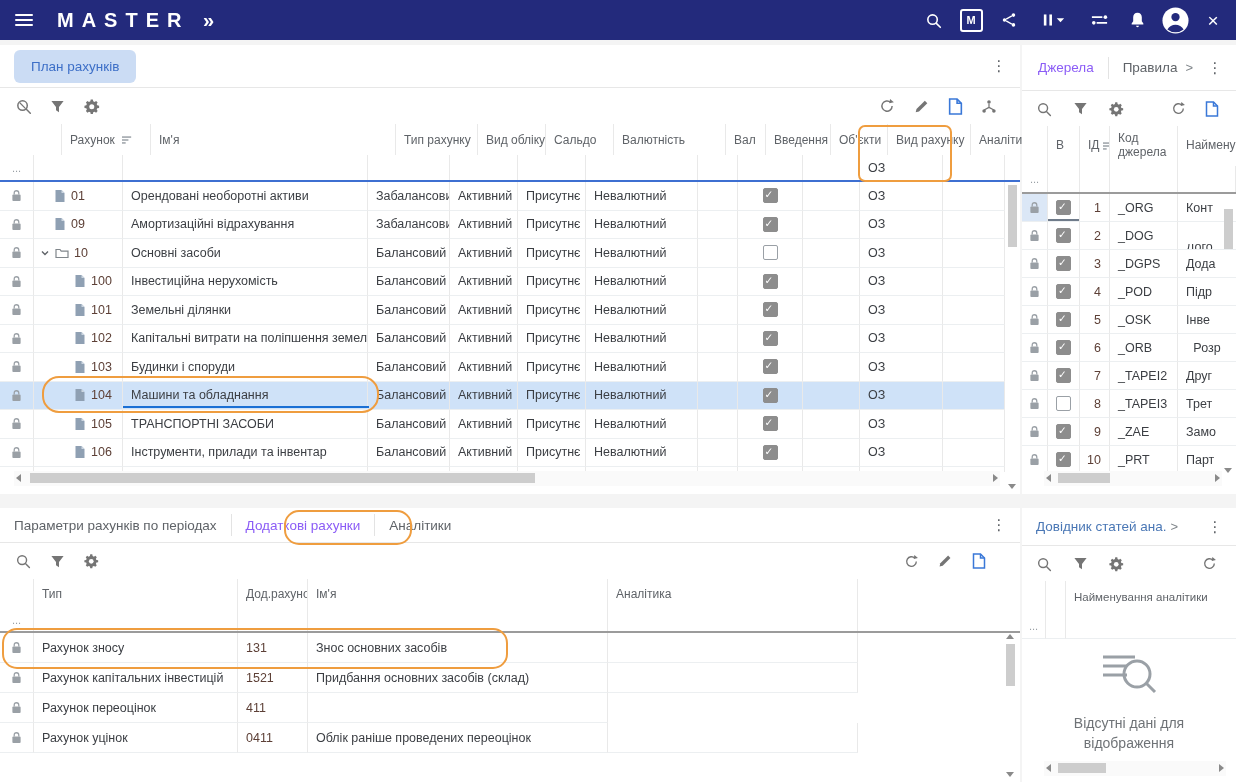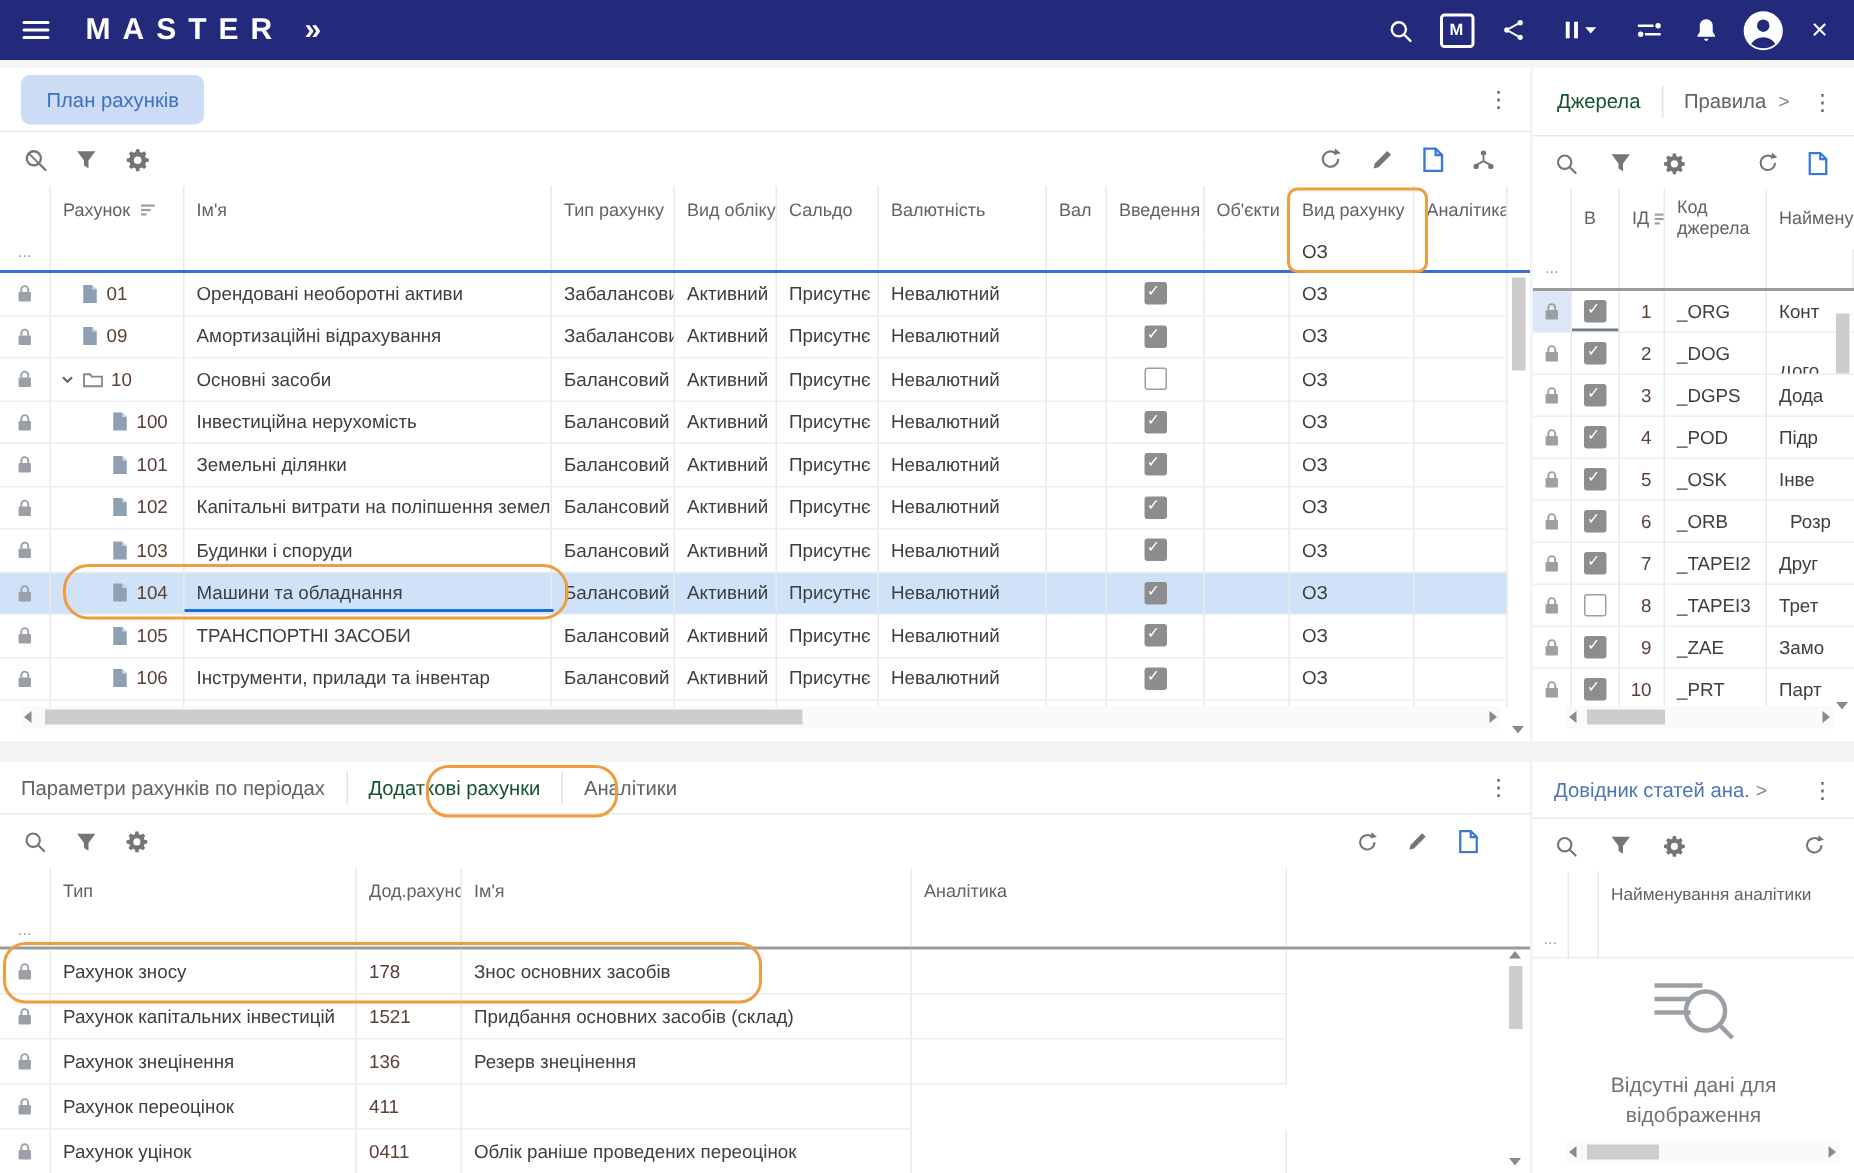--- a/index.html
+++ b/index.html
@@ -18,21 +18,21 @@
   
   .panel{position:absolute;background:#fff}
   #p-lt{left:0;top:45px;width:1020px;height:449px}
   #p-rt{left:1022px;top:45px;width:214px;height:449px}
   #p-lb{left:0;top:508px;width:1020px;height:274px}
   #p-rb{left:1022px;top:508px;width:214px;height:274px}
   
   .tabrow{height:42px;border-bottom:1px solid #e7e7e7;display:flex;align-items:center;position:relative}
   .tab-pill{margin-left:14px;background:#cbdcf4;color:#3d6fc7;border-radius:6px;padding:9px 17px;font-size:13.5px;cursor:pointer}
   .tab{color:#5f6368;font-size:13.5px;padding:0 14px;cursor:pointer;white-space:nowrap}
-  .tab.active{color:#14532d}
+  .tab.active{color:#8b5cf6}
   .tabsep{width:1px;height:22px;background:#e3e3e3}
   .kebab{position:absolute;right:10px;top:50%;transform:translateY(-50%);color:#5f6368;font-size:15px;width:22px;text-align:center;cursor:pointer;font-family:"DejaVu Sans",sans-serif}
   .chevr{color:#80868b;font-size:13px;margin-left:4px;cursor:pointer}
   
   .toolbar{height:36px;display:flex;align-items:center;position:relative}
   .tgroup{display:flex;margin-left:6px}
   .icon-btn{width:34px;height:30px;display:flex;align-items:center;justify-content:center;cursor:pointer}
   .tright{position:absolute;right:14px;display:flex}
   
   .trow{display:grid;box-sizing:border-box}
@@ -179,21 +179,21 @@
         <svg width="16" height="15" viewBox="0 0 18 16">
             <circle cx="9" cy="3" r="2" fill="#757575"></circle>
             <circle cx="3.5" cy="13" r="2" fill="#757575"></circle>
             <circle cx="14.5" cy="13" r="2" fill="#757575"></circle>
             <path d="M9 5v4M9 9l-5.5 3M9 9l5.5 3" stroke="#757575" stroke-width="1.4" fill="none"></path>
           </svg>
       </div>
     </div>
   </div>
   <div id="lt-table">
-      <div class="trow" style="grid-template-columns: 34px 89px 245px 82px 68px 68px 112px 40px 65px 57px 83px 62px; height: 31px;">
+      <div class="trow" style="grid-template-columns: 34px 89px 245px 82px 68px 68px 112px 40px 65px 57px 83px 62px; height: 31px; padding-left: 28px;">
         <div class="th gutter"></div>
         <div class="th">
           <span>Рахунок</span>
           <span style="display: inline-flex; align-items: center; margin-left: 7px;">
             <svg width="11" height="10" viewBox="0 0 12 10">
               <rect x="0" y="1" width="10" height="1.6" fill="#9aa0a6"></rect>
               <rect x="0" y="4.2" width="7" height="1.6" fill="#9aa0a6"></rect>
               <rect x="0" y="7.4" width="4" height="1.6" fill="#9aa0a6"></rect>
             </svg>
           </span>
@@ -1104,21 +1104,21 @@
               <svg width="11" height="13" viewBox="0 0 12 14">
                 <rect x="1.5" y="6" width="9" height="7" rx="1" fill="#9aa0a6"></rect>
                 <path d="M3.5 6V4.3a2.5 2.5 0 0 1 5 0V6" fill="none" stroke="#9aa0a6" stroke-width="1.4"></path>
               </svg>
             </span>
           </div>
           <div class="td">
             <span>Рахунок зносу</span>
           </div>
           <div class="td">
-            <span class="num">178</span>
+            <span class="num">131</span>
           </div>
           <div class="td">
             <span>Знос основних засобів</span>
           </div>
           <div class="td"></div>
         </div>
         <div class="trow" style="grid-template-columns: 34px 204px 70px 300px 250px; height: 30px;">
           <div class="td gutter">
             <span style="display: inline-flex; align-items: center;">
               <svg width="11" height="13" viewBox="0 0 12 14">
@@ -1128,40 +1128,20 @@
             </span>
           </div>
           <div class="td">
             <span>Рахунок капітальних інвестицій</span>
           </div>
           <div class="td">
             <span class="num">1521</span>
           </div>
           <div class="td">
             <span>Придбання основних засобів (склад)</span>
-          </div>
-          <div class="td"></div>
-        </div>
-        <div class="trow" style="grid-template-columns: 34px 204px 70px 300px 250px; height: 30px;">
-          <div class="td gutter">
-            <span style="display: inline-flex; align-items: center;">
-              <svg width="11" height="13" viewBox="0 0 12 14">
-                <rect x="1.5" y="6" width="9" height="7" rx="1" fill="#9aa0a6"></rect>
-                <path d="M3.5 6V4.3a2.5 2.5 0 0 1 5 0V6" fill="none" stroke="#9aa0a6" stroke-width="1.4"></path>
-              </svg>
-            </span>
-          </div>
-          <div class="td">
-            <span>Рахунок знецінення</span>
-          </div>
-          <div class="td">
-            <span class="num">136</span>
-          </div>
-          <div class="td">
-            <span>Резерв знецінення</span>
           </div>
           <div class="td"></div>
         </div>
         <div class="trow" style="grid-template-columns: 34px 204px 70px 300px 250px; height: 30px;">
           <div class="td gutter">
             <span style="display: inline-flex; align-items: center;">
               <svg width="11" height="13" viewBox="0 0 12 14">
                 <rect x="1.5" y="6" width="9" height="7" rx="1" fill="#9aa0a6"></rect>
                 <path d="M3.5 6V4.3a2.5 2.5 0 0 1 5 0V6" fill="none" stroke="#9aa0a6" stroke-width="1.4"></path>
               </svg>

